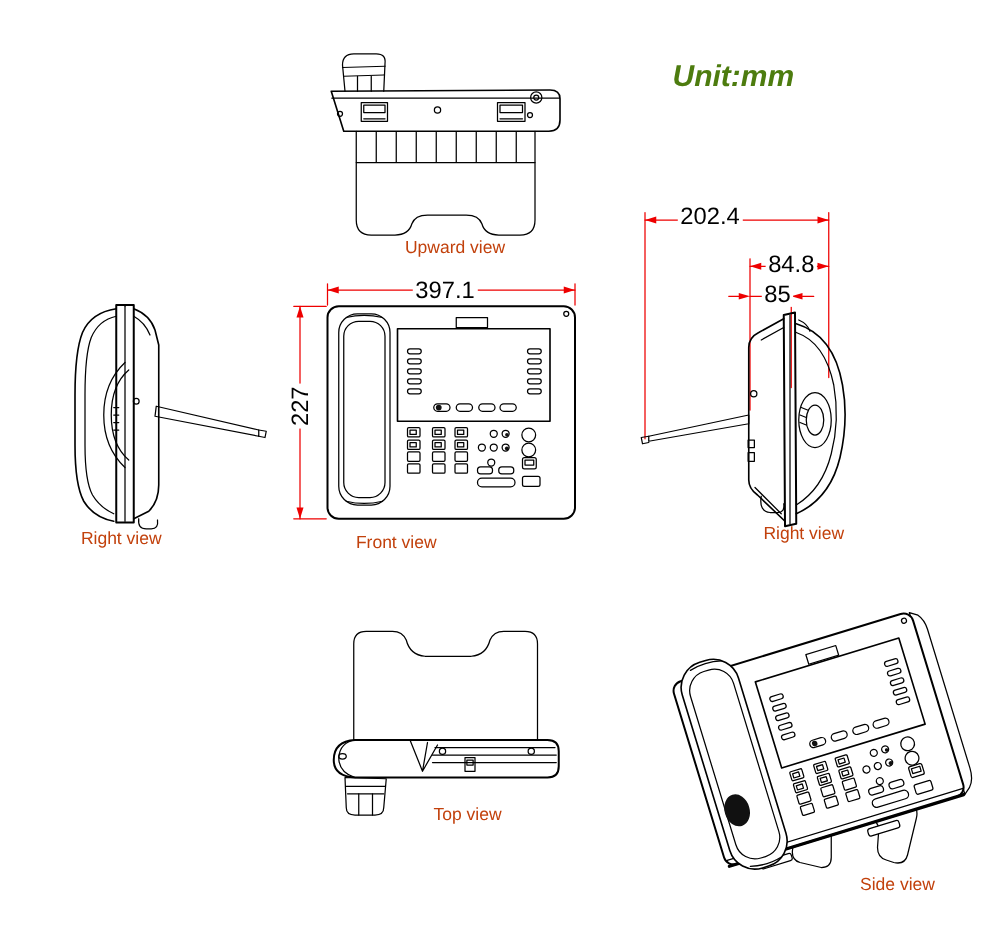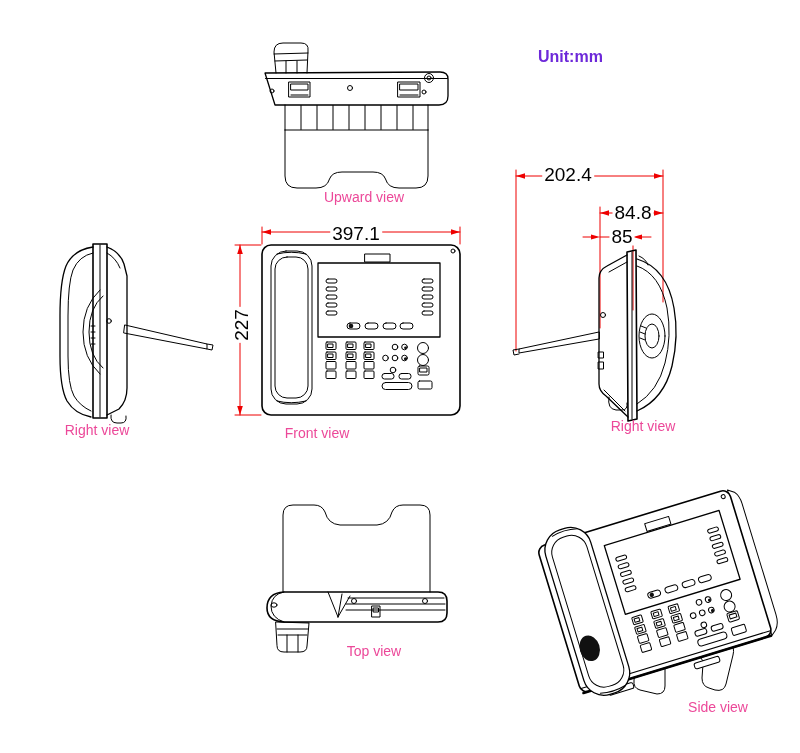--- a/index.html
+++ b/index.html
@@ -8,30 +8,30 @@
     font-family:"Liberation Sans", sans-serif;
   }
   svg{position:absolute;overflow:visible;}
   svg *{fill:none;stroke:#000;stroke-width:1;stroke-linecap:round;stroke-linejoin:round;}
   .sw16{stroke-width:1.6;} .sw14{stroke-width:1.3;} .sw26{stroke-width:2.6;}
   .red path{stroke:#ee0000;stroke-width:1;}
   .red polygon{fill:#ee0000;stroke:none;}
   .fillb{fill:#111 !important;stroke:none !important;}
   .wfill{fill:#ffffff;}
   .view-label{
-    position:absolute;font-size:14px;color:#ec4899;white-space:nowrap;
+    position:absolute;font-size:14px;color:#c2410c;white-space:nowrap;
     transform:translate(-50%,-50%);
   }
   .dim-text{
     position:absolute;font-size:19px;color:#000;background:#fff;line-height:1;
     padding:0 2px;white-space:nowrap;transform:translate(-50%,-50%);
   }
   .dim-text.rot{transform:translate(-50%,-50%) rotate(-90deg);}
   .unit{
-    position:absolute;left:538px;top:48px;font-size:16px;font-weight:bold;color:#6d28d9;
+    position:absolute;left:538px;top:48px;font-size:24px;font-weight:bold;color:#4d7c0f;font-style:italic;
   }
 </style>
 </head>
 <body>
 
 <div id="canvas">
 
   <svg style="left:240px;top:35px" width="215" height="172" viewBox="0 0 215 172">
     <g>
       <path d="M36,38 L34,17 Q34,8 43,8 L61,8 Q69,8 68,16 L67,38"></path>

